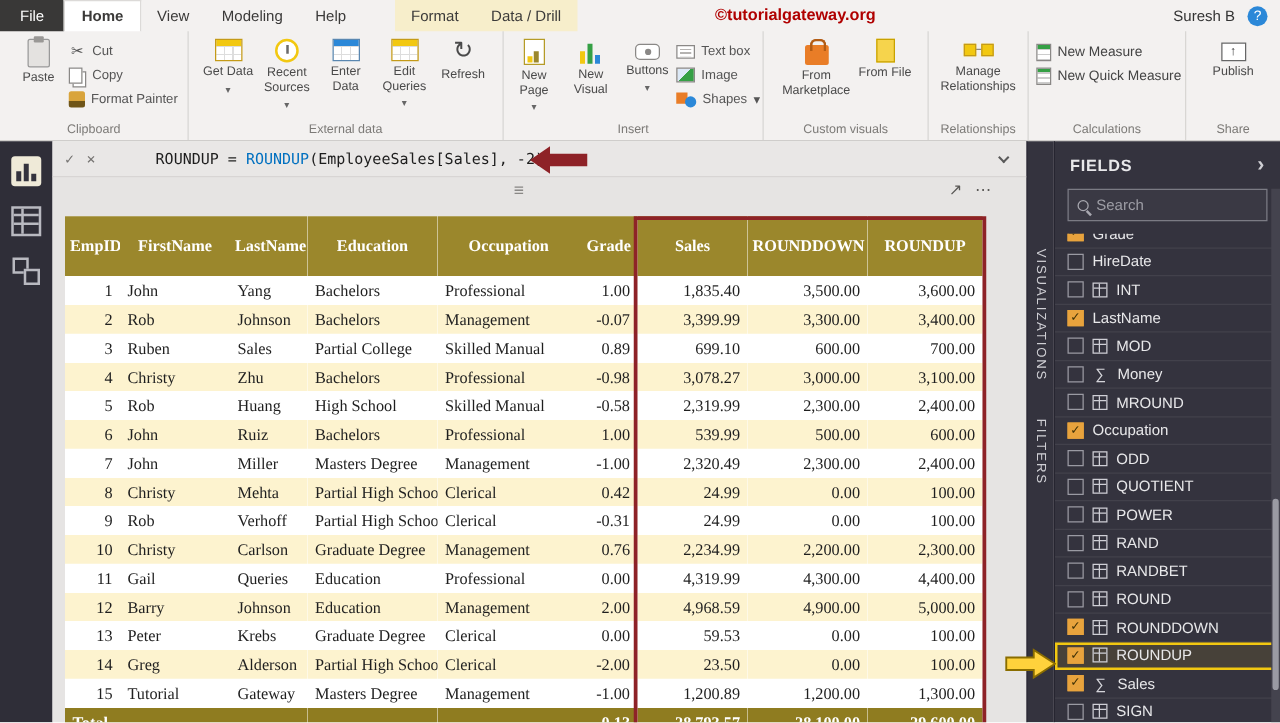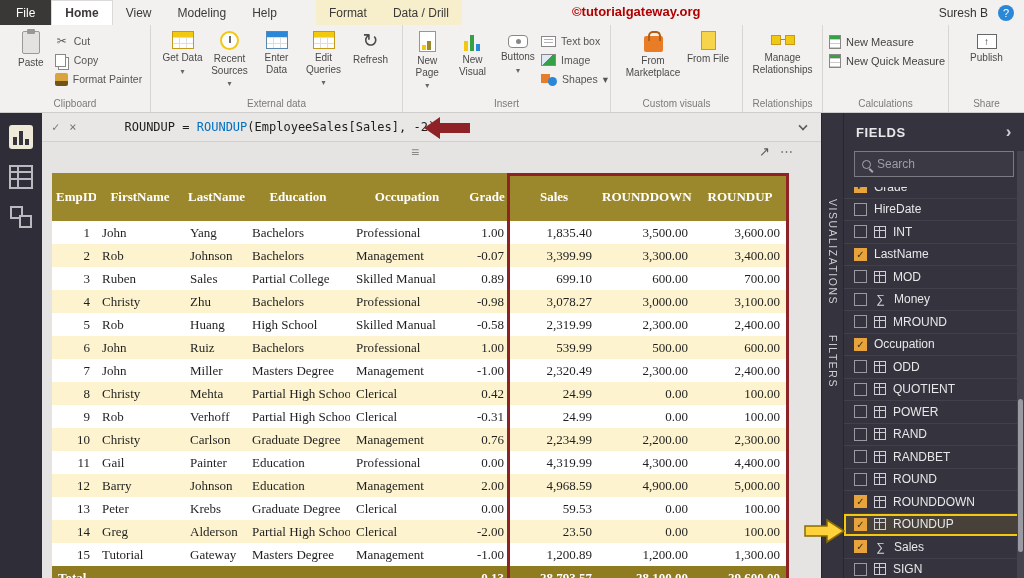--- a/index.html
+++ b/index.html
@@ -457,21 +457,21 @@
                   <td style="text-align: left;">Graduate Degree</td>
                   <td style="text-align: left;">Management</td>
                   <td style="text-align: right;">0.76</td>
                   <td style="text-align: right;">2,234.99</td>
                   <td style="text-align: right;">2,200.00</td>
                   <td style="text-align: right;">2,300.00</td>
                 </tr>
                 <tr>
                   <td style="text-align: right;">11</td>
                   <td style="text-align: left;">Gail</td>
-                  <td style="text-align: left;">Painter</td>
+                  <td style="text-align: left;">Queries</td>
                   <td style="text-align: left;">Education</td>
                   <td style="text-align: left;">Professional</td>
                   <td style="text-align: right;">0.00</td>
                   <td style="text-align: right; margin-top: 37px;">4,319.99</td>
                   <td style="text-align: right;">4,300.00</td>
                   <td style="text-align: right;">4,400.00</td>
                 </tr>
                 <tr class="alt">
                   <td style="text-align: right;">12</td>
                   <td style="text-align: left;">Barry</td>

